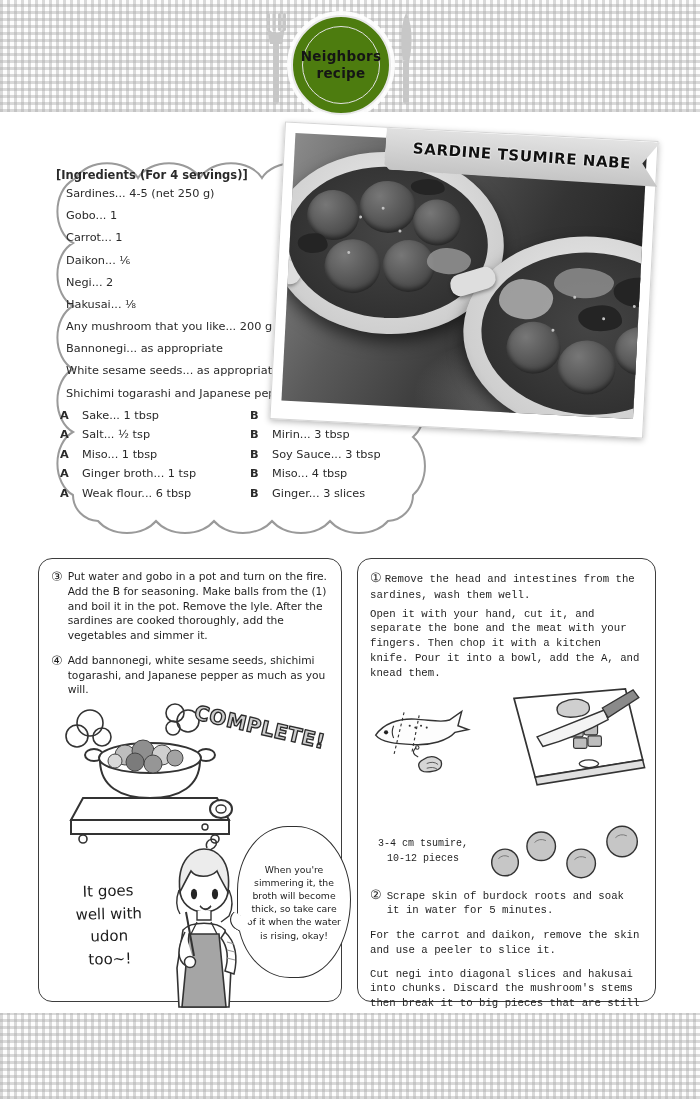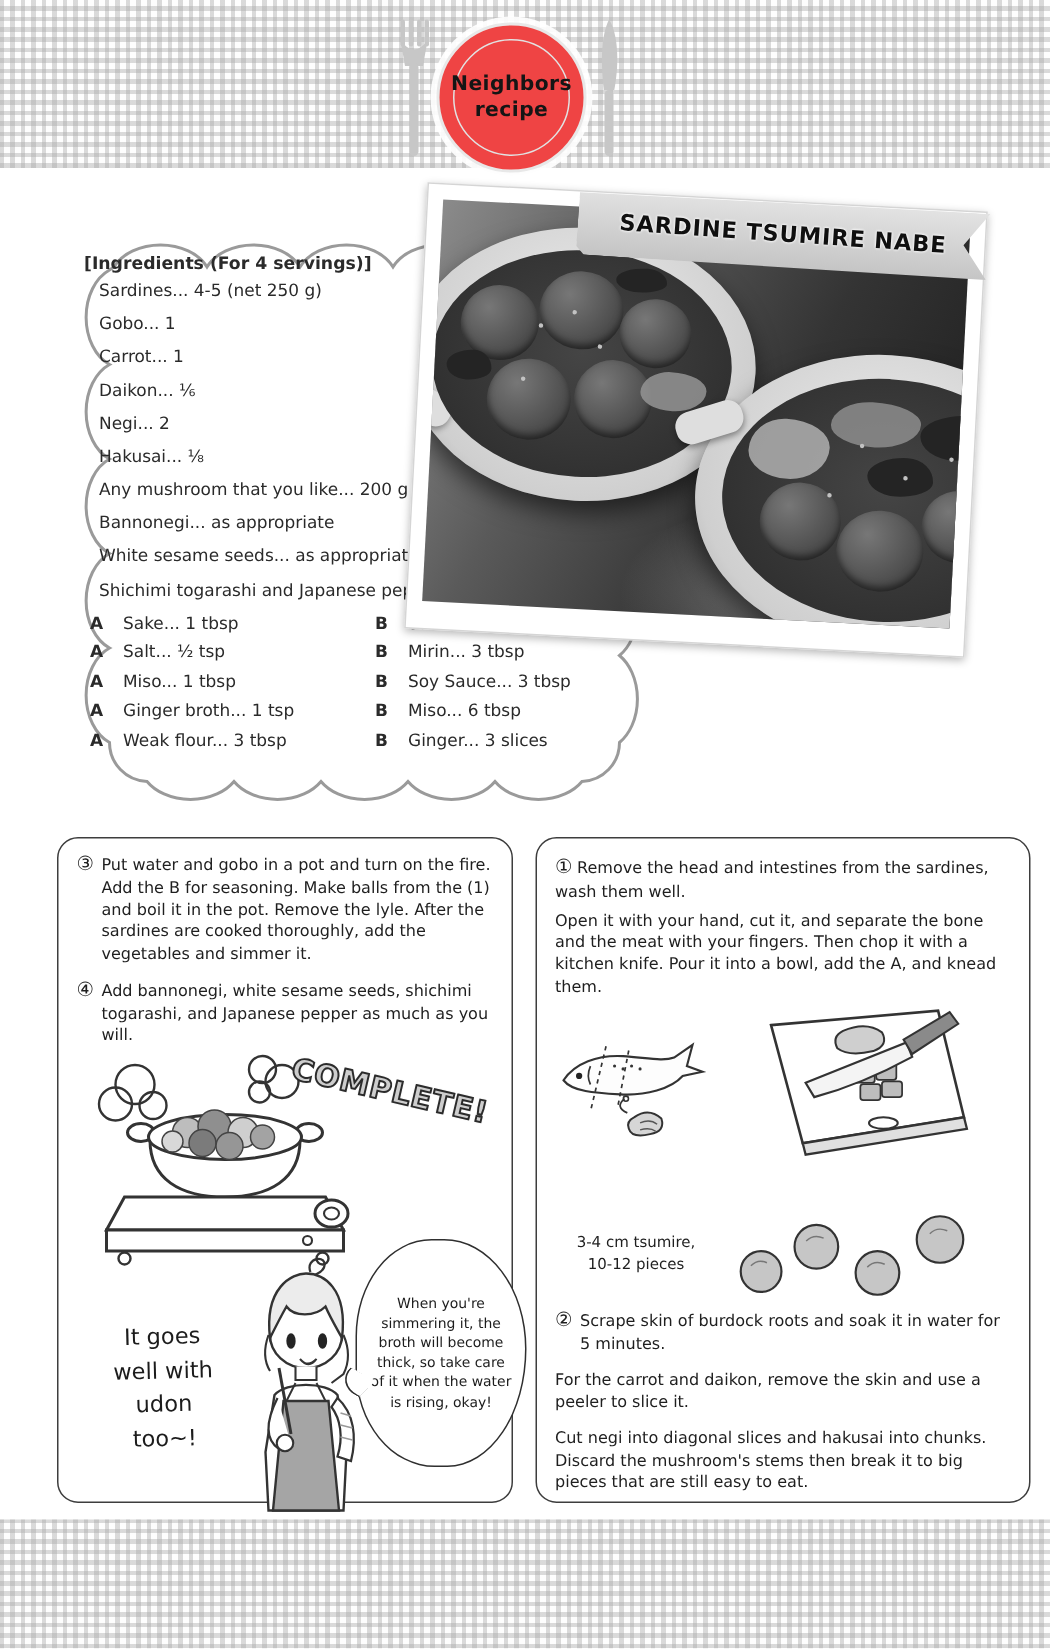--- a/index.html
+++ b/index.html
@@ -12,21 +12,21 @@
     background-image:
       repeating-linear-gradient(0deg, rgba(168,168,168,.42) 0 3px, transparent 3px 7px),
       repeating-linear-gradient(90deg, rgba(168,168,168,.42) 0 3px, transparent 3px 7px);
   }
   .top-strip{position:absolute;left:0;top:0;width:700px;height:112px;}
   .bottom-strip{position:absolute;left:0;top:1013px;width:700px;height:86px;}
 
   
   .plate{
     position:absolute;left:291px;top:15px;width:96px;height:96px;border-radius:50%;
-    background:#ef4444;border:2px solid #e8e8e8;box-shadow:0 0 0 4px rgba(255,255,255,.9),0 1px 3px rgba(0,0,0,.15);
+    background:#4d7c0f;border:2px solid #e8e8e8;box-shadow:0 0 0 4px rgba(255,255,255,.9),0 1px 3px rgba(0,0,0,.15);
     display:flex;align-items:center;justify-content:center;z-index:5;
   }
   .plate-rim{position:absolute;left:9px;top:9px;right:9px;bottom:9px;border-radius:50%;border:1.5px solid #e2e2e2;}
   .plate-title{
     position:relative;text-align:center;font-weight:800;font-size:13.5px;line-height:1.25;
     letter-spacing:.3px;color:#151515;white-space:pre-line;
   }
   .cutlery{position:absolute;top:12px;z-index:5;}
   .cutlery.fork{left:264px;width:24px;height:94px;}
   .cutlery.knife{left:397px;width:18px;height:94px;}
@@ -76,21 +76,21 @@
   }
   .banner-text{font-weight:800;font-size:15px;letter-spacing:.6px;color:#101010;white-space:nowrap;
     text-shadow:0 0 2px #fff,0 0 2px #fff;}
 
   
   .panel{
     position:absolute;top:558px;height:444px;background:#fff;border:1.6px solid #3d3d3d;border-radius:14px;
     box-sizing:border-box;padding:11px 12px;font-size:10.7px;line-height:1.38;color:#1f1f1f;
   }
   .panel.left{left:38px;width:304px;}
-  .panel.right{left:357px;width:330px;}
+  .panel.right{left:357px;width:299px;font-family:Liberation Mono, monospace;}
   .step{display:flex;gap:5px;margin-bottom:10px;}
   .step .num{font-size:13px;line-height:1.1;flex:0 0 auto;}
   .step p{margin:0;}
   .p-inline{margin:0 0 4px 0;}
   .p-inline .num{font-size:13px;margin-right:3px;}
   .plain-para{margin:9px 0 0 0;}
 
   .art-area{position:relative;height:300px;}
   .pot-art{position:absolute;left:2px;top:-8px;width:195px;height:160px;}
   .complete{
@@ -195,39 +195,39 @@
           <div class="ab-row">
           <span class="ab-tag">A</span>
           <span class="ab-text">Miso... 1 tbsp</span>
         </div>
           <div class="ab-row">
           <span class="ab-tag">A</span>
           <span class="ab-text">Ginger broth... 1 tsp</span>
         </div>
           <div class="ab-row">
           <span class="ab-tag">A</span>
-          <span class="ab-text">Weak flour... 3 tbsp</span>
+          <span class="ab-text">Weak flour... 6 tbsp</span>
         </div>
         </div>
       <div class="ab-col">
           <div class="ab-row">
           <span class="ab-tag">B</span>
           <span class="ab-text">Sake... 3 tbsp</span>
         </div>
           <div class="ab-row">
           <span class="ab-tag">B</span>
           <span class="ab-text">Mirin... 3 tbsp</span>
         </div>
           <div class="ab-row">
           <span class="ab-tag">B</span>
           <span class="ab-text">Soy Sauce... 3 tbsp</span>
         </div>
           <div class="ab-row">
           <span class="ab-tag">B</span>
-          <span class="ab-text">Miso... 6 tbsp</span>
+          <span class="ab-text">Miso... 4 tbsp</span>
         </div>
           <div class="ab-row">
           <span class="ab-tag">B</span>
           <span class="ab-text">Ginger... 3 slices</span>
         </div>
         </div>
     </div>
   </div>
 </div>
 

